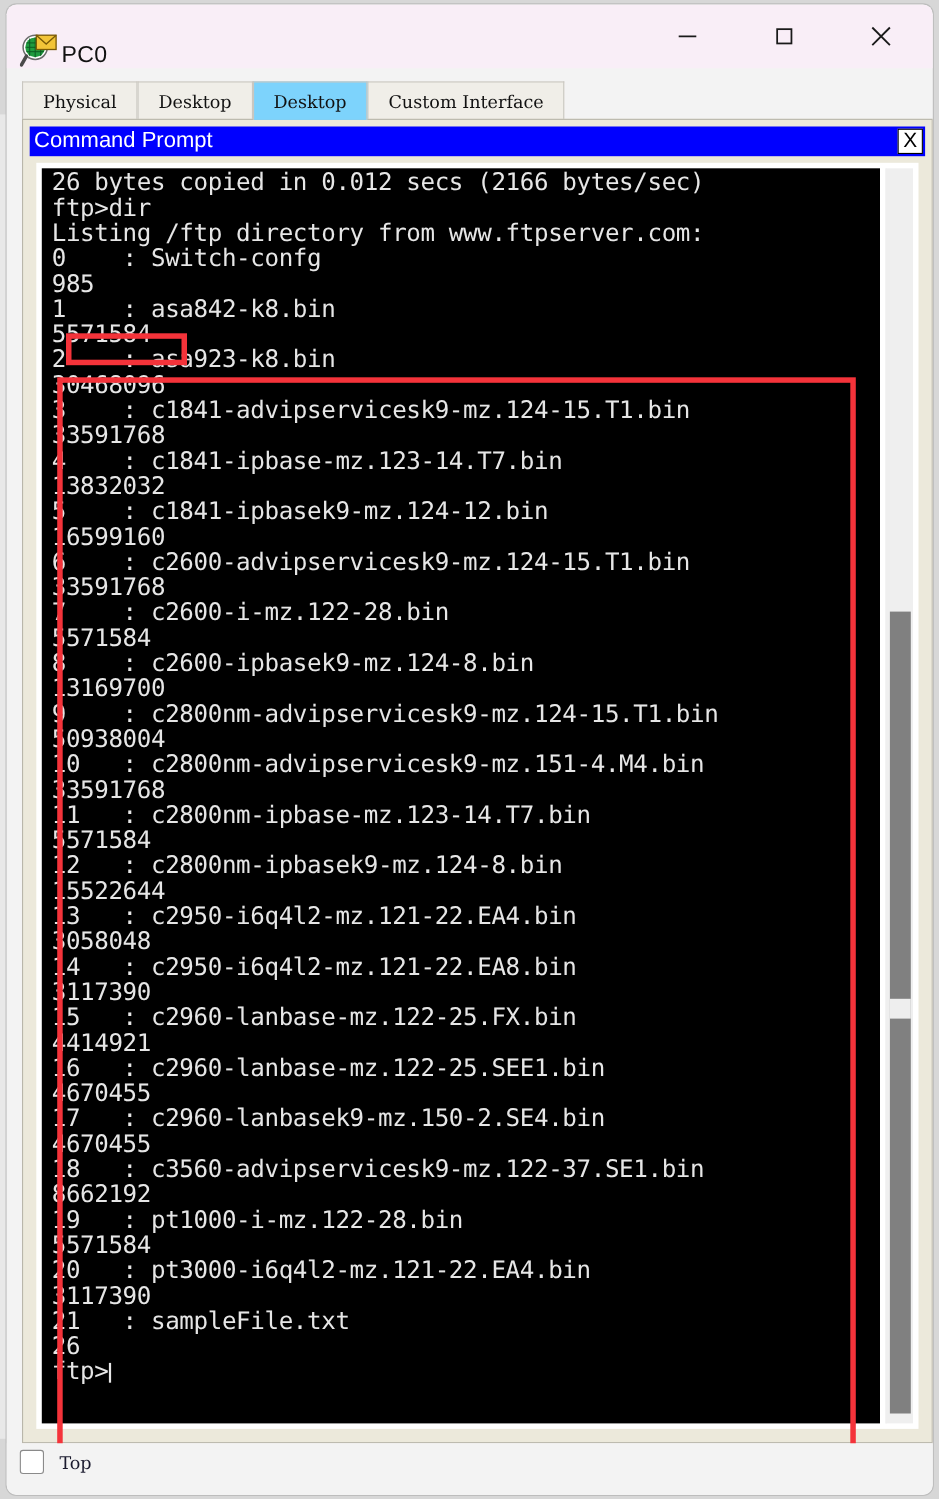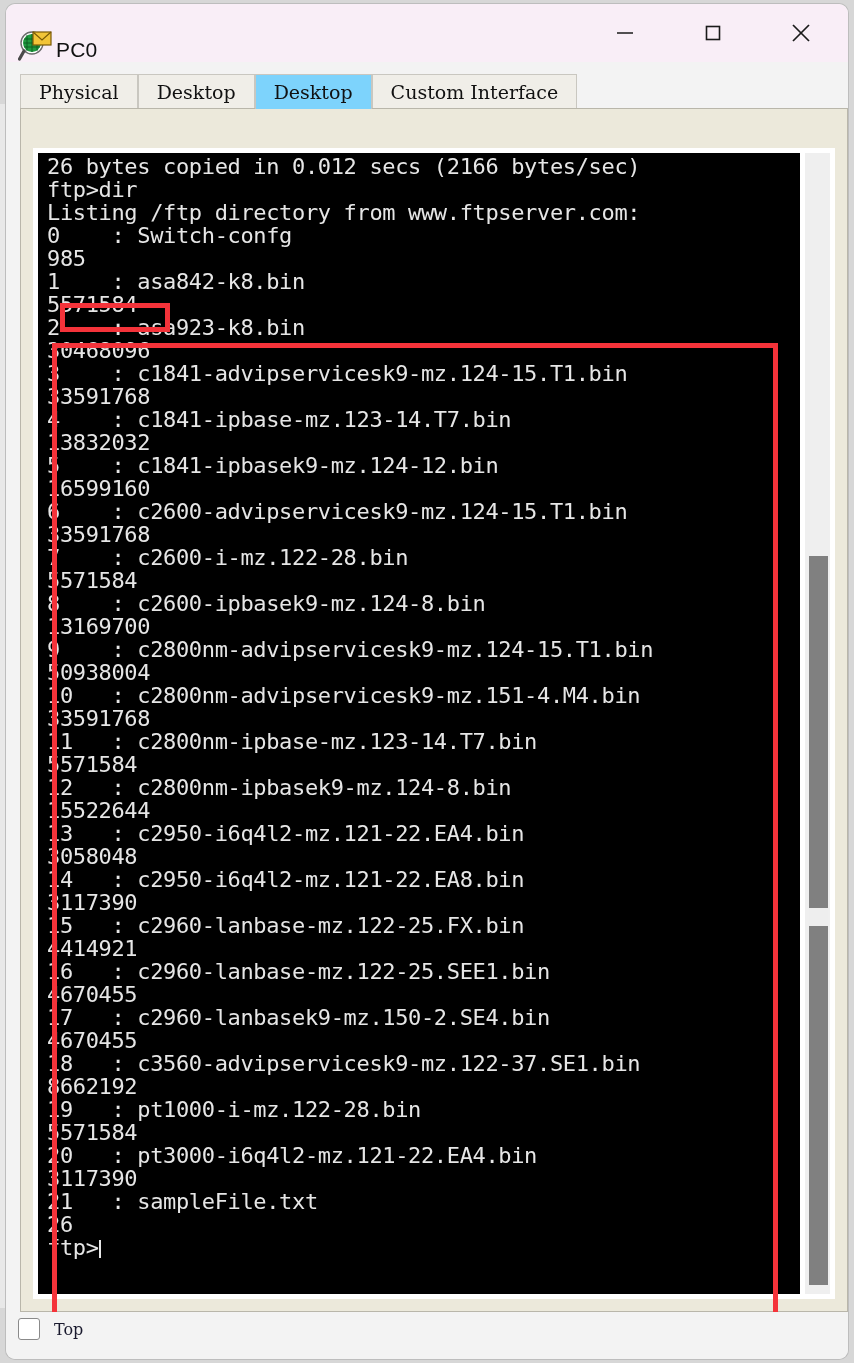--- a/index.html
+++ b/index.html
@@ -63,21 +63,21 @@
     left: 14px; top: 70px;
     width: 828px; height: 35px;
     display: flex;
     align-items: flex-end;
     font-family: "DejaVu Serif", serif;
   }
   .tab {
     height: 35px;
     padding: 0 18px;
     display: flex; align-items: center; justify-content: flex-end;
-    font-size: 19px;
+    font-size: 16px;
     color: #111;
     background: #f0eee8;
     border-left: 1px solid #c9c7c0;
     border-top: 1px solid #c9c7c0;
     border-right: 1px solid #c9c7c0;
     white-space: nowrap;
     margin-top: 23px;
   }
   .tab.active {
     background: #7dd3fc;
@@ -296,20 +296,24 @@
       </div>
     <div class="tab">
         <span>Custom Interface</span>
       </div>
   </div>
 
   <div id="content-panel">
 
     <div id="cmd-window">
 
+      <div id="cmd-titlebar">
+        <span id="cmd-title-text">Command Prompt</span>
+        <span id="cmd-close-btn">X</span>
+      </div>
 
       <div id="terminal-outer">
         <div id="terminal-screen">
           <div id="term-text"><div class="tline">26 bytes copied in 0.012 secs (2166 bytes/sec)</div><div class="tline">ftp&gt;dir</div><div class="tline">Listing /ftp directory from www.ftpserver.com:</div><div class="tline">0    : Switch-confg</div><div class="tline">985</div><div class="tline">1    : asa842-k8.bin</div><div class="tline">5571584</div><div class="tline">2    : asa923-k8.bin</div><div class="tline">30468096</div><div class="tline">3    : c1841-advipservicesk9-mz.124-15.T1.bin</div><div class="tline">33591768</div><div class="tline">4    : c1841-ipbase-mz.123-14.T7.bin</div><div class="tline">13832032</div><div class="tline">5    : c1841-ipbasek9-mz.124-12.bin</div><div class="tline">16599160</div><div class="tline">6    : c2600-advipservicesk9-mz.124-15.T1.bin</div><div class="tline">33591768</div><div class="tline">7    : c2600-i-mz.122-28.bin</div><div class="tline">5571584</div><div class="tline">8    : c2600-ipbasek9-mz.124-8.bin</div><div class="tline">13169700</div><div class="tline">9    : c2800nm-advipservicesk9-mz.124-15.T1.bin</div><div class="tline">50938004</div><div class="tline">10   : c2800nm-advipservicesk9-mz.151-4.M4.bin</div><div class="tline">33591768</div><div class="tline">11   : c2800nm-ipbase-mz.123-14.T7.bin</div><div class="tline">5571584</div><div class="tline">12   : c2800nm-ipbasek9-mz.124-8.bin</div><div class="tline">15522644</div><div class="tline">13   : c2950-i6q4l2-mz.121-22.EA4.bin</div><div class="tline">3058048</div><div class="tline">14   : c2950-i6q4l2-mz.121-22.EA8.bin</div><div class="tline">3117390</div><div class="tline">15   : c2960-lanbase-mz.122-25.FX.bin</div><div class="tline">4414921</div><div class="tline">16   : c2960-lanbase-mz.122-25.SEE1.bin</div><div class="tline">4670455</div><div class="tline">17   : c2960-lanbasek9-mz.150-2.SE4.bin</div><div class="tline">4670455</div><div class="tline">18   : c3560-advipservicesk9-mz.122-37.SE1.bin</div><div class="tline">8662192</div><div class="tline">19   : pt1000-i-mz.122-28.bin</div><div class="tline">5571584</div><div class="tline">20   : pt3000-i6q4l2-mz.121-22.EA4.bin</div><div class="tline">3117390</div><div class="tline">21   : sampleFile.txt</div><div class="tline">26</div><div class="tline">ftp&gt;<span id="cursor"></span></div></div>
         </div>
 
         <div id="term-scrollbar">
           <div id="scroll-thumb">
             <div id="scroll-grip"></div>
           </div>

